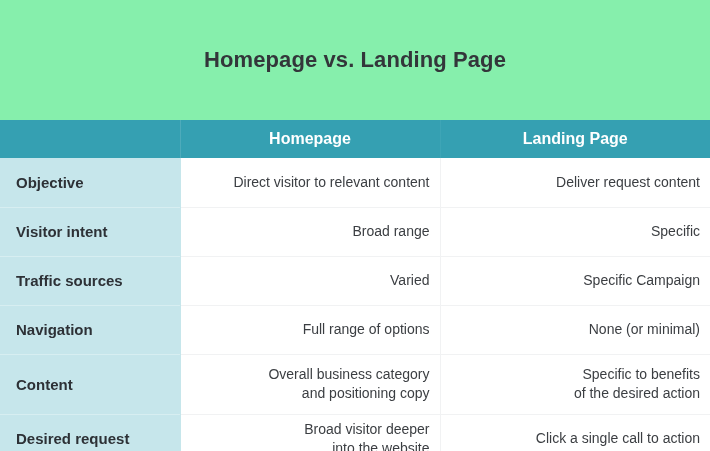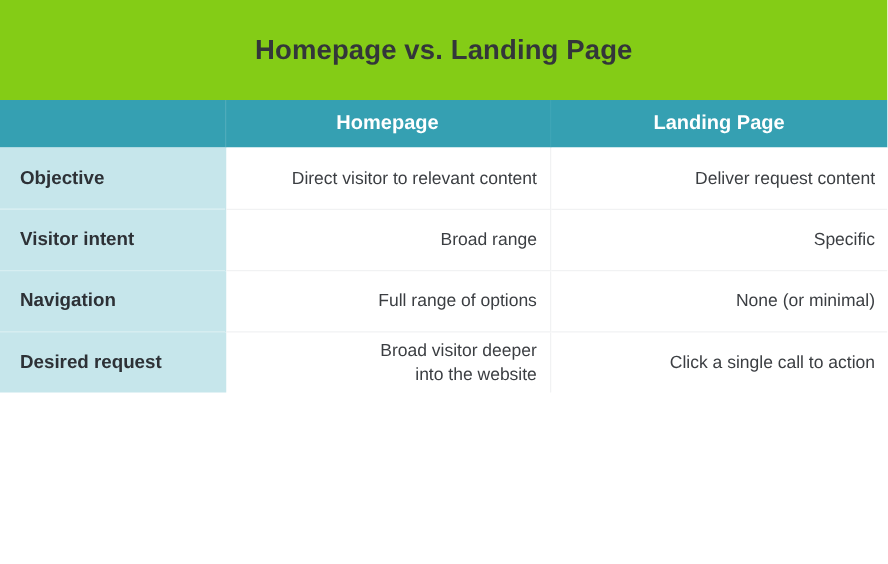--- a/index.html
+++ b/index.html
@@ -18,25 +18,25 @@
 
   .infographic {
     position: relative;
     width: 710px;
     height: 451px;
     background: #ffffff;
   }
 
   
   .title-area {
-    height: 80px;
+    height: 120px;
     display: flex;
     align-items: center;
     justify-content: center;
-    background: #84cc16;
+    background: #86efac;
   }
 
   .title {
     font-size: 22px;
     font-weight: bold;
     color: #33363a;
     letter-spacing: 0.1px;
     text-align: center;
     line-height: 1.1;
   }
@@ -148,31 +148,51 @@
       <tr>
         <th class="row-label">Visitor intent</th>
         <td class="cell">
           <span class="cell-line">Broad range</span>
         </td>
         <td class="cell last">
           <span class="cell-line">Specific</span>
         </td>
       </tr>
 
+      <tr>
+        <th class="row-label">Traffic sources</th>
+        <td class="cell">
+          <span class="cell-line">Varied</span>
+        </td>
+        <td class="cell last">
+          <span class="cell-line">Specific Campaign</span>
+        </td>
+      </tr>
 
       <tr>
         <th class="row-label">Navigation</th>
         <td class="cell">
           <span class="cell-line">Full range of options</span>
         </td>
         <td class="cell last">
           <span class="cell-line">None (or minimal)</span>
         </td>
       </tr>
 
+      <tr class="tall">
+        <th class="row-label">Content</th>
+        <td class="cell">
+          <span class="cell-line">Overall business category</span>
+          <span class="cell-line">and positioning copy</span>
+        </td>
+        <td class="cell last">
+          <span class="cell-line">Specific to benefits</span>
+          <span class="cell-line">of the desired action</span>
+        </td>
+      </tr>
 
       <tr>
         <th class="row-label">Desired request</th>
         <td class="cell">
           <span class="cell-line">Broad visitor deeper</span>
           <span class="cell-line">into the website</span>
         </td>
         <td class="cell last">
           <span class="cell-line">Click a single call to action</span>
         </td>

